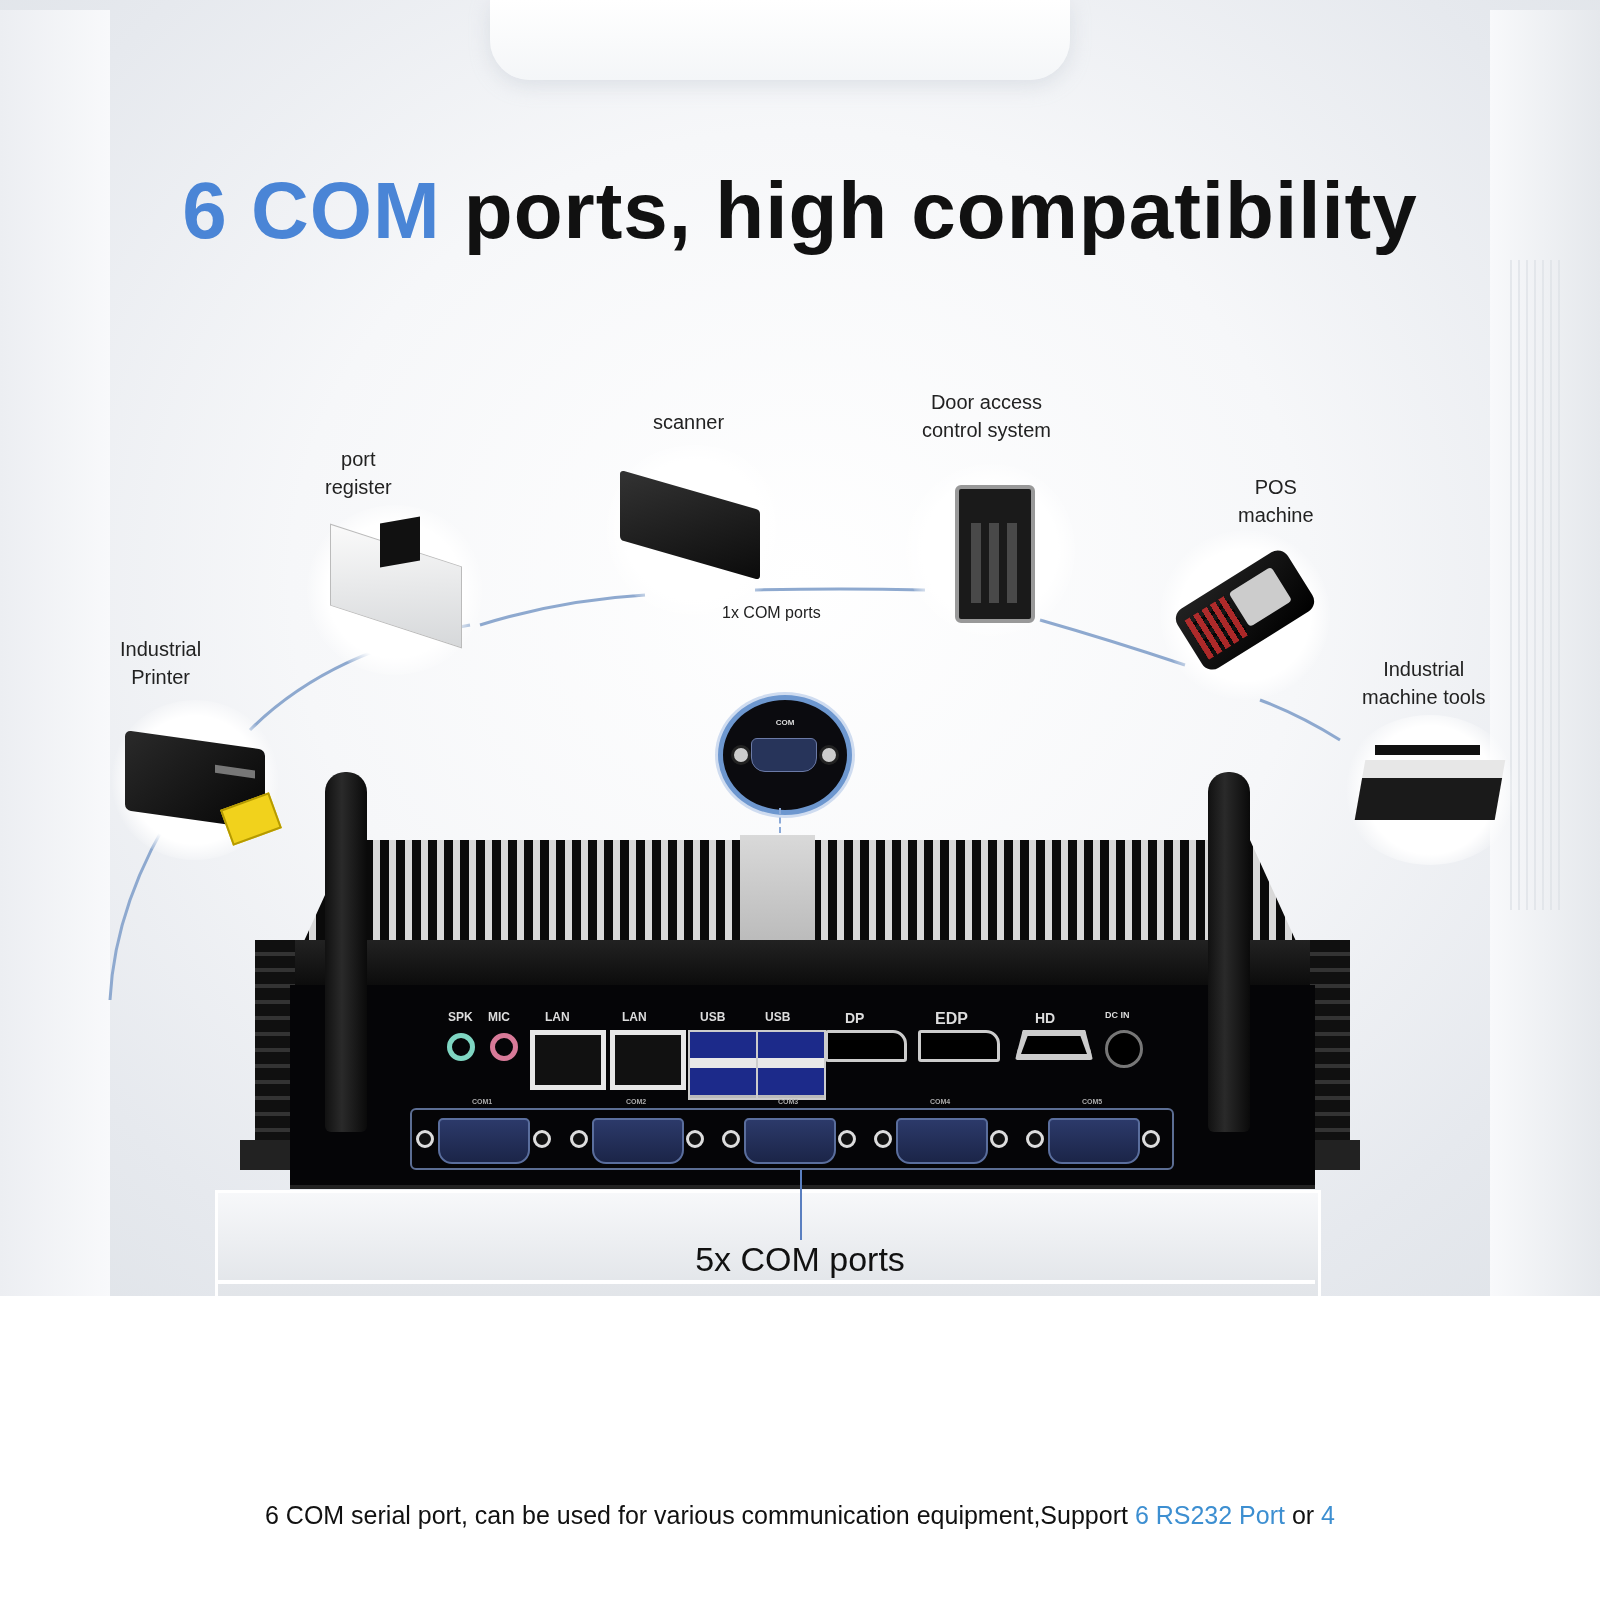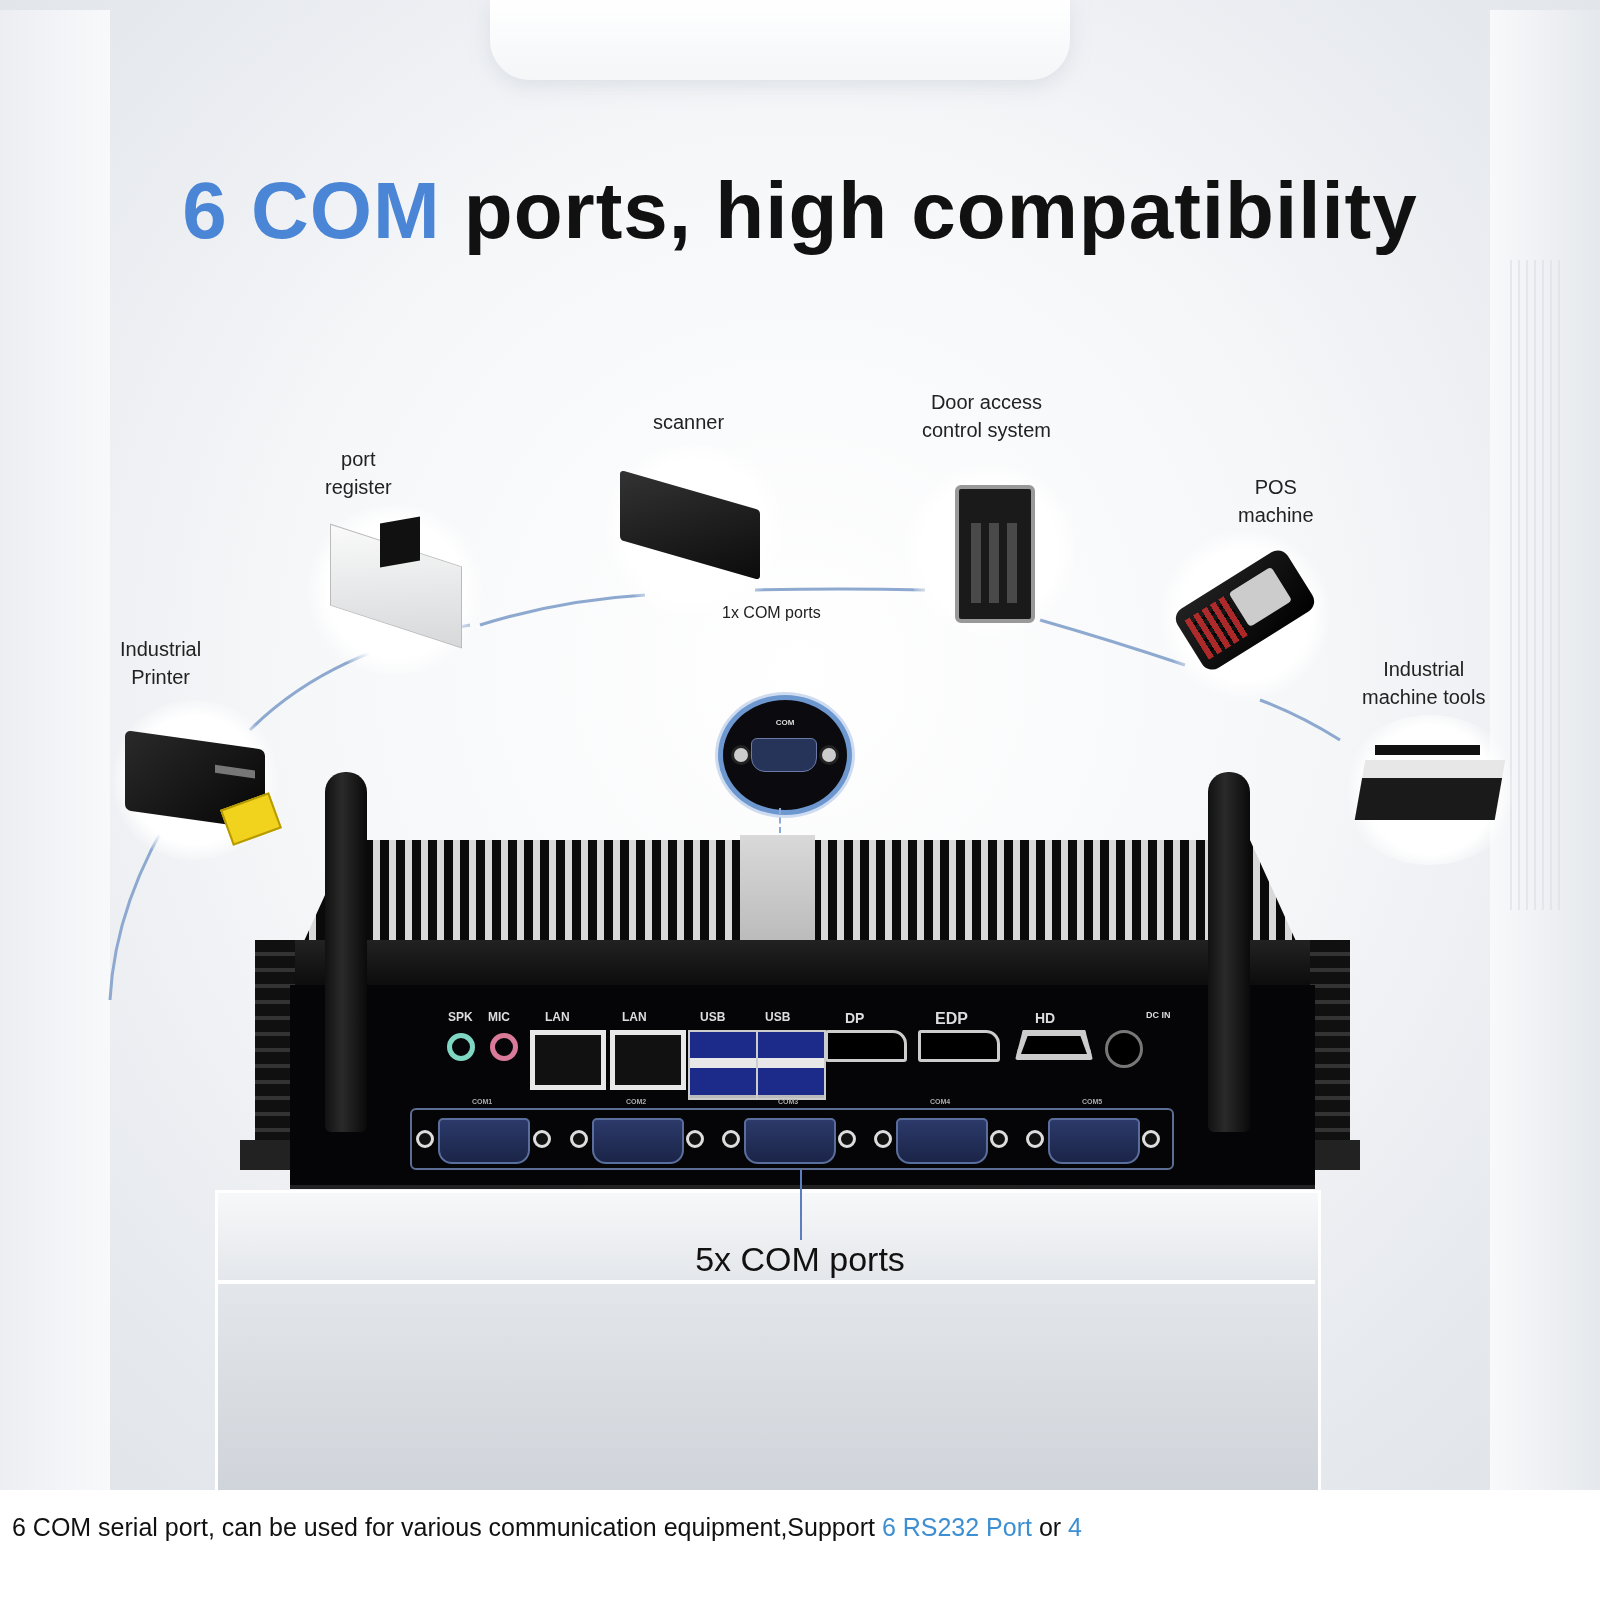--- a/index.html
+++ b/index.html
@@ -1,17 +1,17 @@
 <!DOCTYPE html>
 <html><head>
 <meta charset="utf-8">
 <style>
   html, body { margin:0; padding:0; }
   body { width:1600px; height:1600px; position:relative; overflow:hidden; background:#ffffff; font-family:"Liberation Sans", sans-serif; }
-  .stage { position:absolute; left:0; top:0; width:1600px; height:1490px; overflow:hidden;
+  .stage { position:absolute; left:0; top:0; width:1600px; height:1296px; overflow:hidden;
     background: radial-gradient(ellipse at 50% 45%, #ffffff 0%, #f6f7f9 45%, #e6e9ee 80%, #dfe3e8 100%); }
   .ceiling { position:absolute; left:490px; top:0; width:580px; height:80px; background:linear-gradient(#ffffff,#f4f6f8); border-radius:0 0 40px 40px; box-shadow:0 6px 20px rgba(180,188,200,0.35); }
   .wall-left { position:absolute; left:0; top:10px; width:110px; height:1480px; background:linear-gradient(90deg,#eceef2,#f8f9fb); }
   .wall-right { position:absolute; right:0; top:10px; width:110px; height:1480px; background:linear-gradient(270deg,#e5e8ec,#f8f9fb); }
   .wall-stripes { position:absolute; right:40px; top:250px; width:50px; height:650px; background:repeating-linear-gradient(90deg,#dde1e6 0 2px,transparent 2px 8px); opacity:.7; }
   .headline { position:absolute; left:0; top:165px; width:1600px; text-align:center; font-size:80px; font-weight:bold; letter-spacing:1px; color:#111; white-space:nowrap; }
   .headline .accent { color:#4a85d6; }
 
   .arc { position:absolute; left:0; top:0; width:1600px; height:1200px; pointer-events:none; }
 
@@ -63,21 +63,21 @@
   .screw { position:absolute; top:1130px; width:12px; height:12px; border-radius:50%; border:3px solid #ddd; background:#111; }
   .foot-l { position:absolute; left:240px; top:1140px; width:60px; height:30px; background:#222; }
   .foot-r { position:absolute; left:1300px; top:1140px; width:60px; height:30px; background:#222; }
 
   .pedestal { position:absolute; left:215px; top:1190px; width:1100px; height:300px; background:linear-gradient(#f7f8fa,#e3e6ea 30%,#cfd4da 100%); border:3px solid #ffffff; border-bottom:none; }
   .pedestal-shelf { position:absolute; left:215px; top:1280px; width:1100px; height:4px; background:#fff; }
   .leader { position:absolute; left:800px; top:1170px; width:2px; height:70px; background:#5a7fc0; }
   .com5-label { position:absolute; left:0; top:1240px; width:1600px; text-align:center; font-size:34px; color:#111; }
 
   .caption { position:absolute; left:0; top:1492px; width:1600px; height:108px; background:#fff; }
-  .caption p { margin:12px; text-align:left; font-size:25px; color:#111; line-height:46px; }
+  .caption p { margin:0; text-align:center; font-size:25px; color:#111; line-height:46px; }
   .caption .hl { color:#3d8fd1; }
 </style>
 </head>
 <body>
 
 <div class="stage">
   <div class="wall-left"></div>
   <div class="wall-right">
       <div class="wall-stripes"></div>
     </div>
@@ -162,21 +162,21 @@
 
   <div class="io-label" style="left:448px;">SPK</div>
   <div class="io-label" style="left:488px;">MIC</div>
   <div class="io-label" style="left:545px;">LAN</div>
   <div class="io-label" style="left:622px;">LAN</div>
   <div class="io-label" style="left:700px;">USB</div>
   <div class="io-label" style="left:765px;">USB</div>
   <div class="io-label" style="left:845px;font-size:14px;">DP</div>
   <div class="io-label" style="left:935px;font-size:16px;">EDP</div>
   <div class="io-label" style="left:1035px;font-size:14px;">HD</div>
-  <div class="io-label" style="left:1105px;font-size:9px;margin-left:41px;">DC IN</div>
+  <div class="io-label" style="left:1105px;font-size:9px;">DC IN</div>
 
   <div class="audio" style="left:447px;border-color:#7fd6c2;"></div>
   <div class="audio" style="left:490px;border-color:#d87a98;"></div>
   <div class="rj45" style="left:530px;"></div>
   <div class="rj45" style="left:610px;"></div>
   <div class="usb" style="left:688px;"></div>
   <div class="usb" style="left:756px;"></div>
   <div class="dp" style="left:825px;"></div>
   <div class="dp" style="left:918px;"></div>
   <div class="hdmi" style="left:1015px;">

